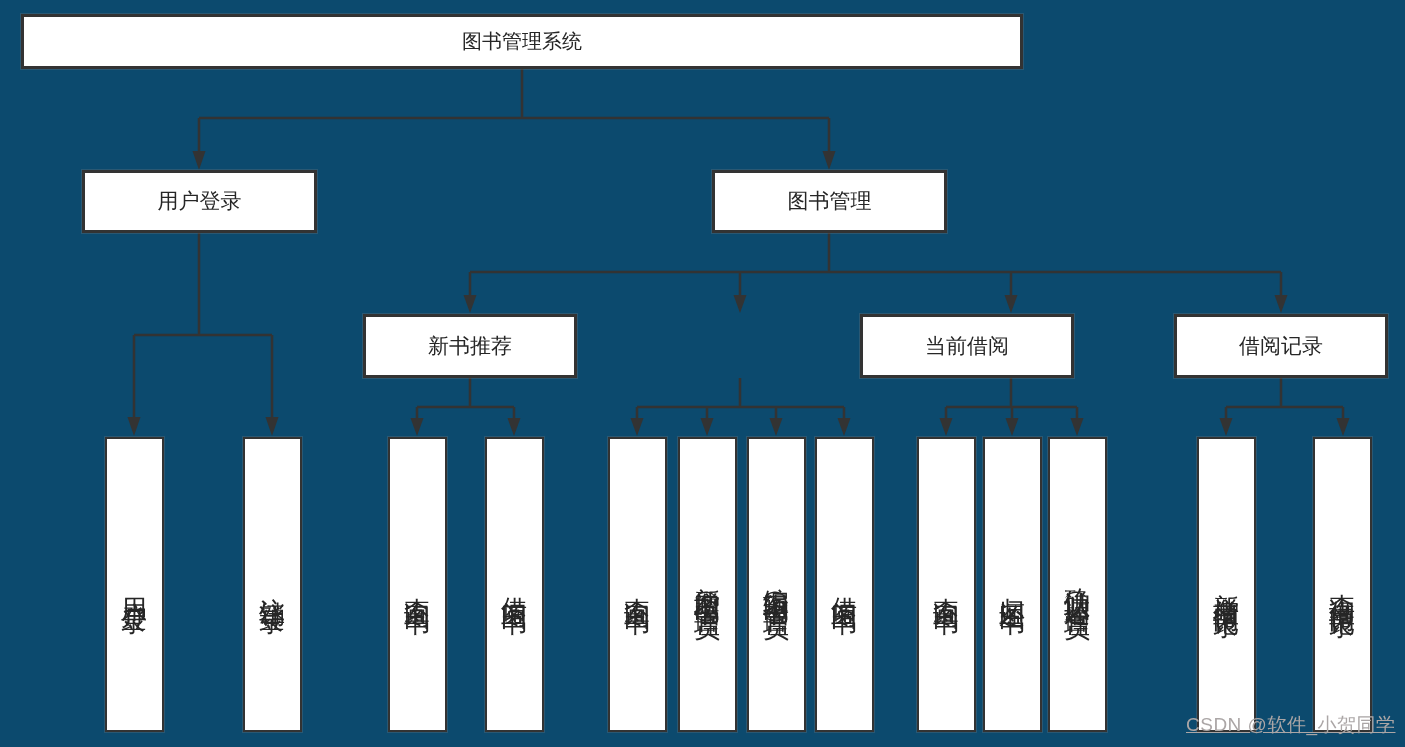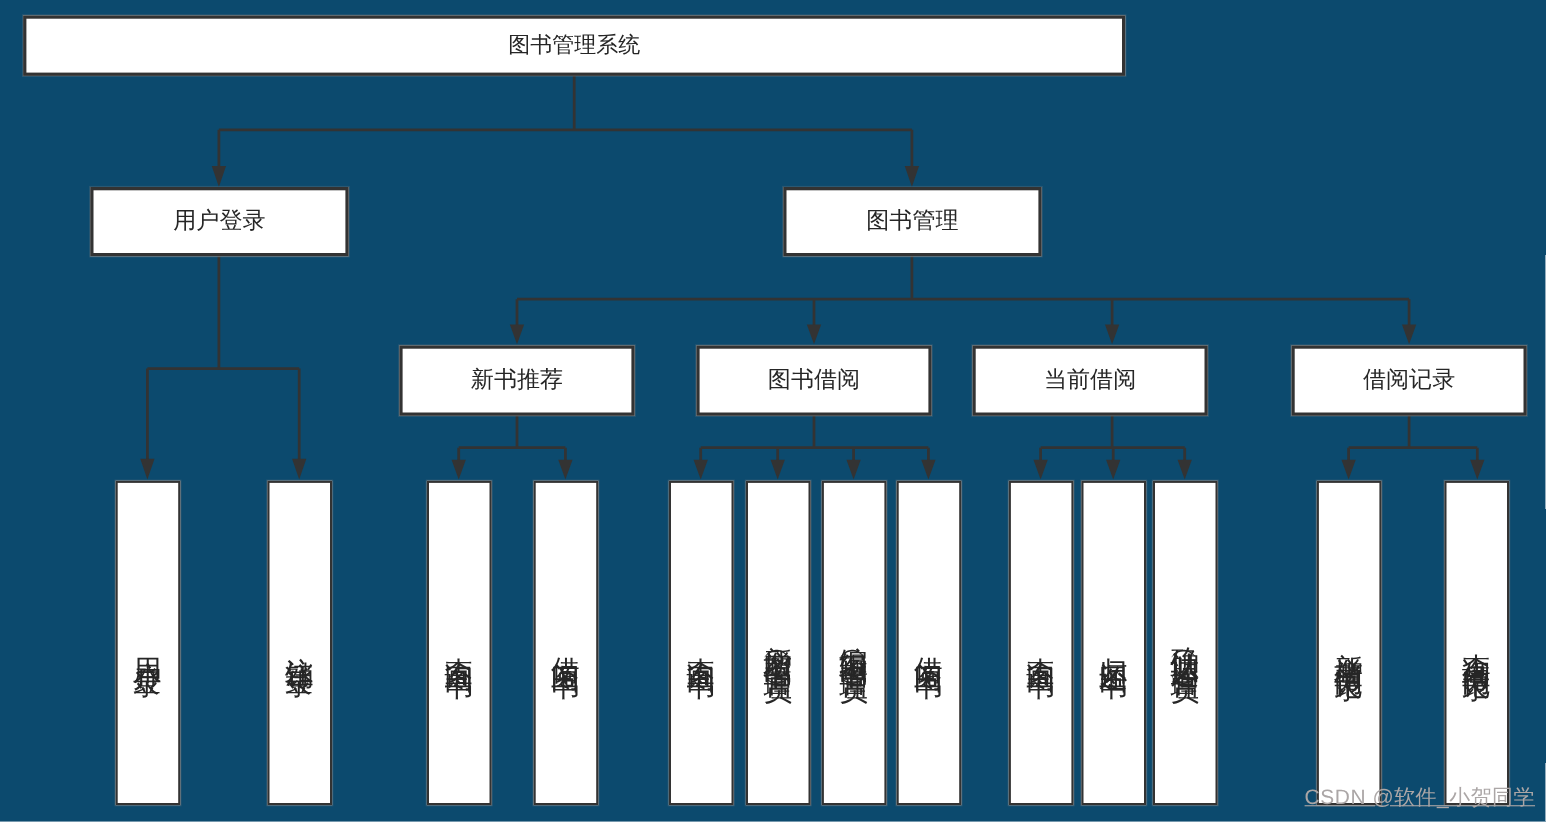--- a/index.html
+++ b/index.html
@@ -91,22 +91,21 @@
       <polygon points="1336.5,418 1349.5,418 1343,436"></polygon>
     </g>
   </svg>
 
   <div class="box root">图书管理系统</div>
 
   <div class="box lvl2" style="left:82px;">用户登录</div>
   <div class="box lvl2" style="left:712px;">图书管理</div>
 
   <div class="box lvl3" style="left:363px;">新书推荐</div>
-  <div class="box lvl3" style="left:633px;">图书借阅</div>
-  <div class="box lvl3" style="left:884px;">当前借阅</div>
+  <div class="box lvl3" style="left:860px;">当前借阅</div>
   <div class="box lvl3" style="left:1174px;">借阅记录</div>
 
   <div class="box leaf" style="left:105px;">用户登录</div>
   <div class="box leaf" style="left:243px;">注销登录</div>
 
   <div class="box leaf" style="left:388px;">查询图书</div>
   <div class="box leaf" style="left:485px;">借阅图书</div>
 
   <div class="box leaf" style="left:608px;">查询图书</div>
   <div class="box leaf" style="left:678px;">新增图书（管理员）</div>

